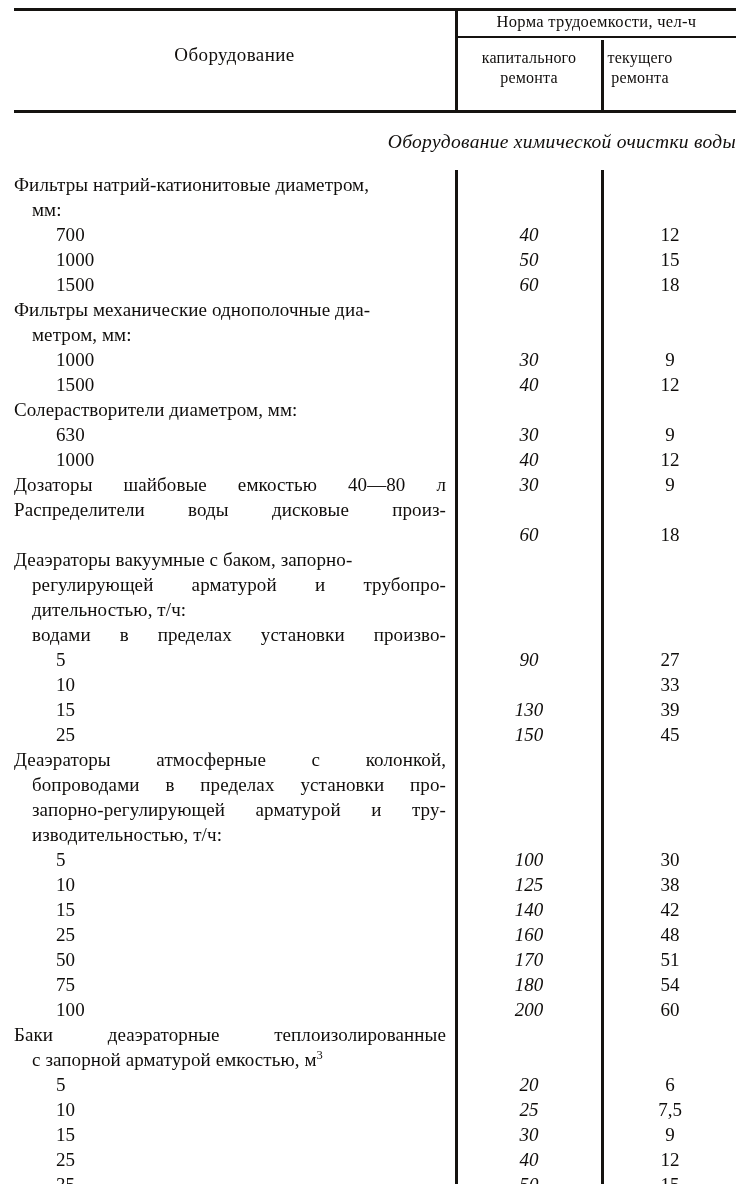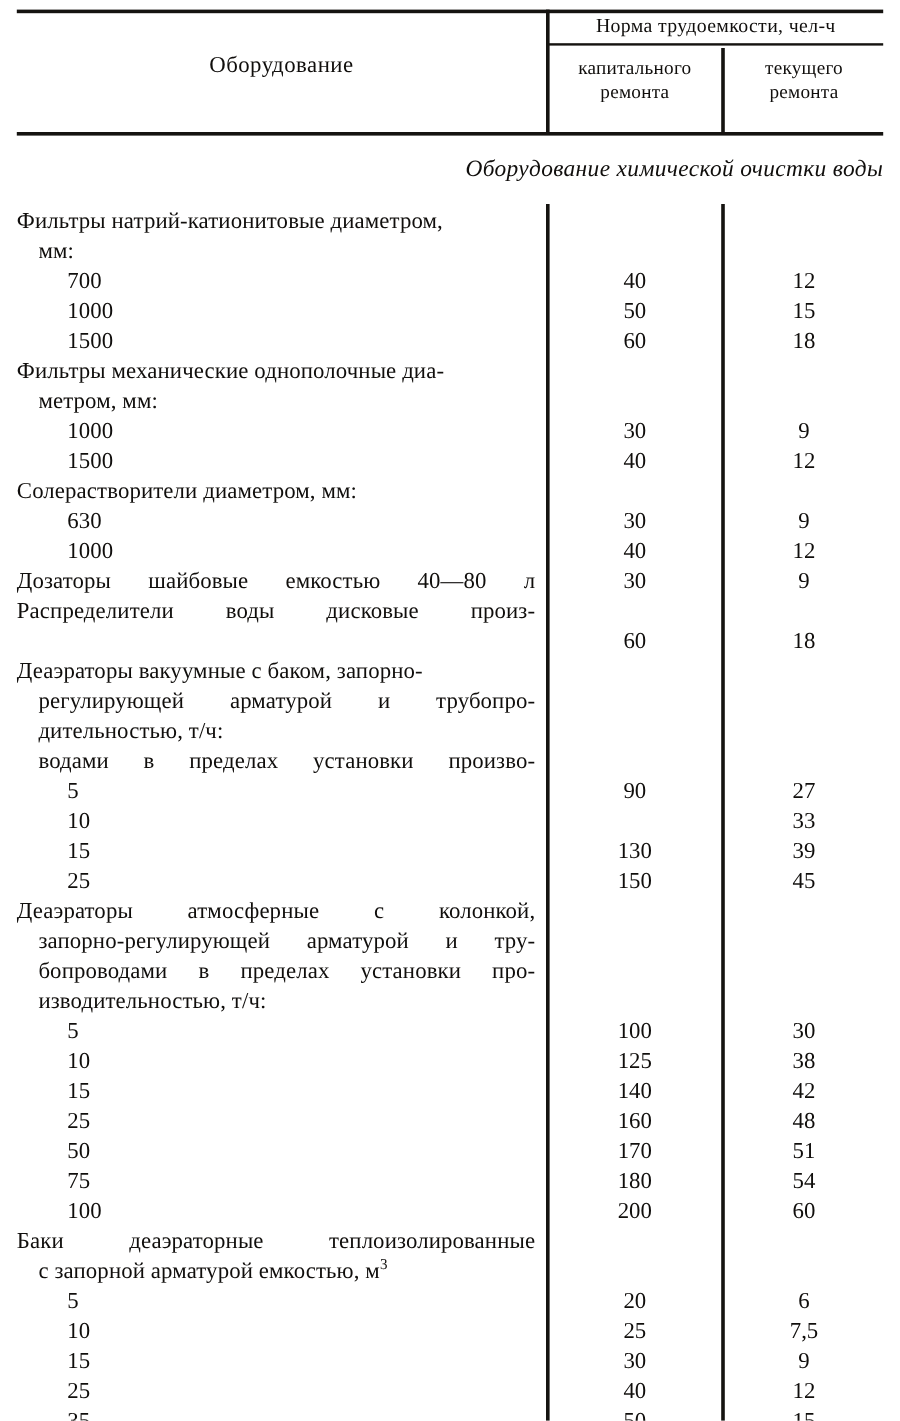--- a/index.html
+++ b/index.html
@@ -76,21 +76,21 @@
   }
   .hdr-col {
     position: absolute;
     top: 48px;
     text-align: center;
     font-size: 16px;
     line-height: 20px;
     letter-spacing: .2px;
   }
   .hdr-col-cap { left: 457px; width: 144px; }
-  .hdr-col-cur { left: 604px; width: 132px; }
+  .hdr-col-cur { left: 574px; width: 132px; }
 
   
   .section-caption {
     position: absolute;
     left: 14px; top: 131px;
     width: 722px;
     text-align: right;
     font-style: italic;
     font-size: 19.5px;
     letter-spacing: .3px;
@@ -123,21 +123,21 @@
     text-align-last: justify;
   }
 
   .num {
     position: absolute;
     top: 0;
     text-align: center;
     font-size: 19px;
     line-height: 25px;
   }
-  .num-cap { left: 457px; width: 144px; }
+  .num-cap { left: 457px; width: 144px; font-style: italic; }
   .num-cur { left: 604px; width: 132px; }
 
   sup {
     font-size: .66em;
     vertical-align: super;
     line-height: 0;
   }
 </style>
 </head>
 <body>
@@ -282,26 +282,26 @@
         <div class="label lvl2">25</div>
         <div class="num num-cap">150</div>
         <div class="num num-cur">45</div>
       </div>
       <div class="row">
         <div class="label justify">Деаэраторы атмосферные с колонкой,</div>
         <div class="num num-cap"></div>
         <div class="num num-cur"></div>
       </div>
       <div class="row">
+        <div class="label lvl1 justify">бопроводами в пределах установки про-</div>
+        <div class="num num-cap"></div>
+        <div class="num num-cur"></div>
+      </div>
+      <div class="row">
         <div class="label lvl1 justify">запорно-регулирующей арматурой и тру-</div>
-        <div class="num num-cap"></div>
-        <div class="num num-cur"></div>
-      </div>
-      <div class="row">
-        <div class="label lvl1 justify">бопроводами в пределах установки про-</div>
         <div class="num num-cap"></div>
         <div class="num num-cur"></div>
       </div>
       <div class="row">
         <div class="label lvl1">изводительностью, т/ч:</div>
         <div class="num num-cap"></div>
         <div class="num num-cur"></div>
       </div>
       <div class="row">
         <div class="label lvl2">5</div>

